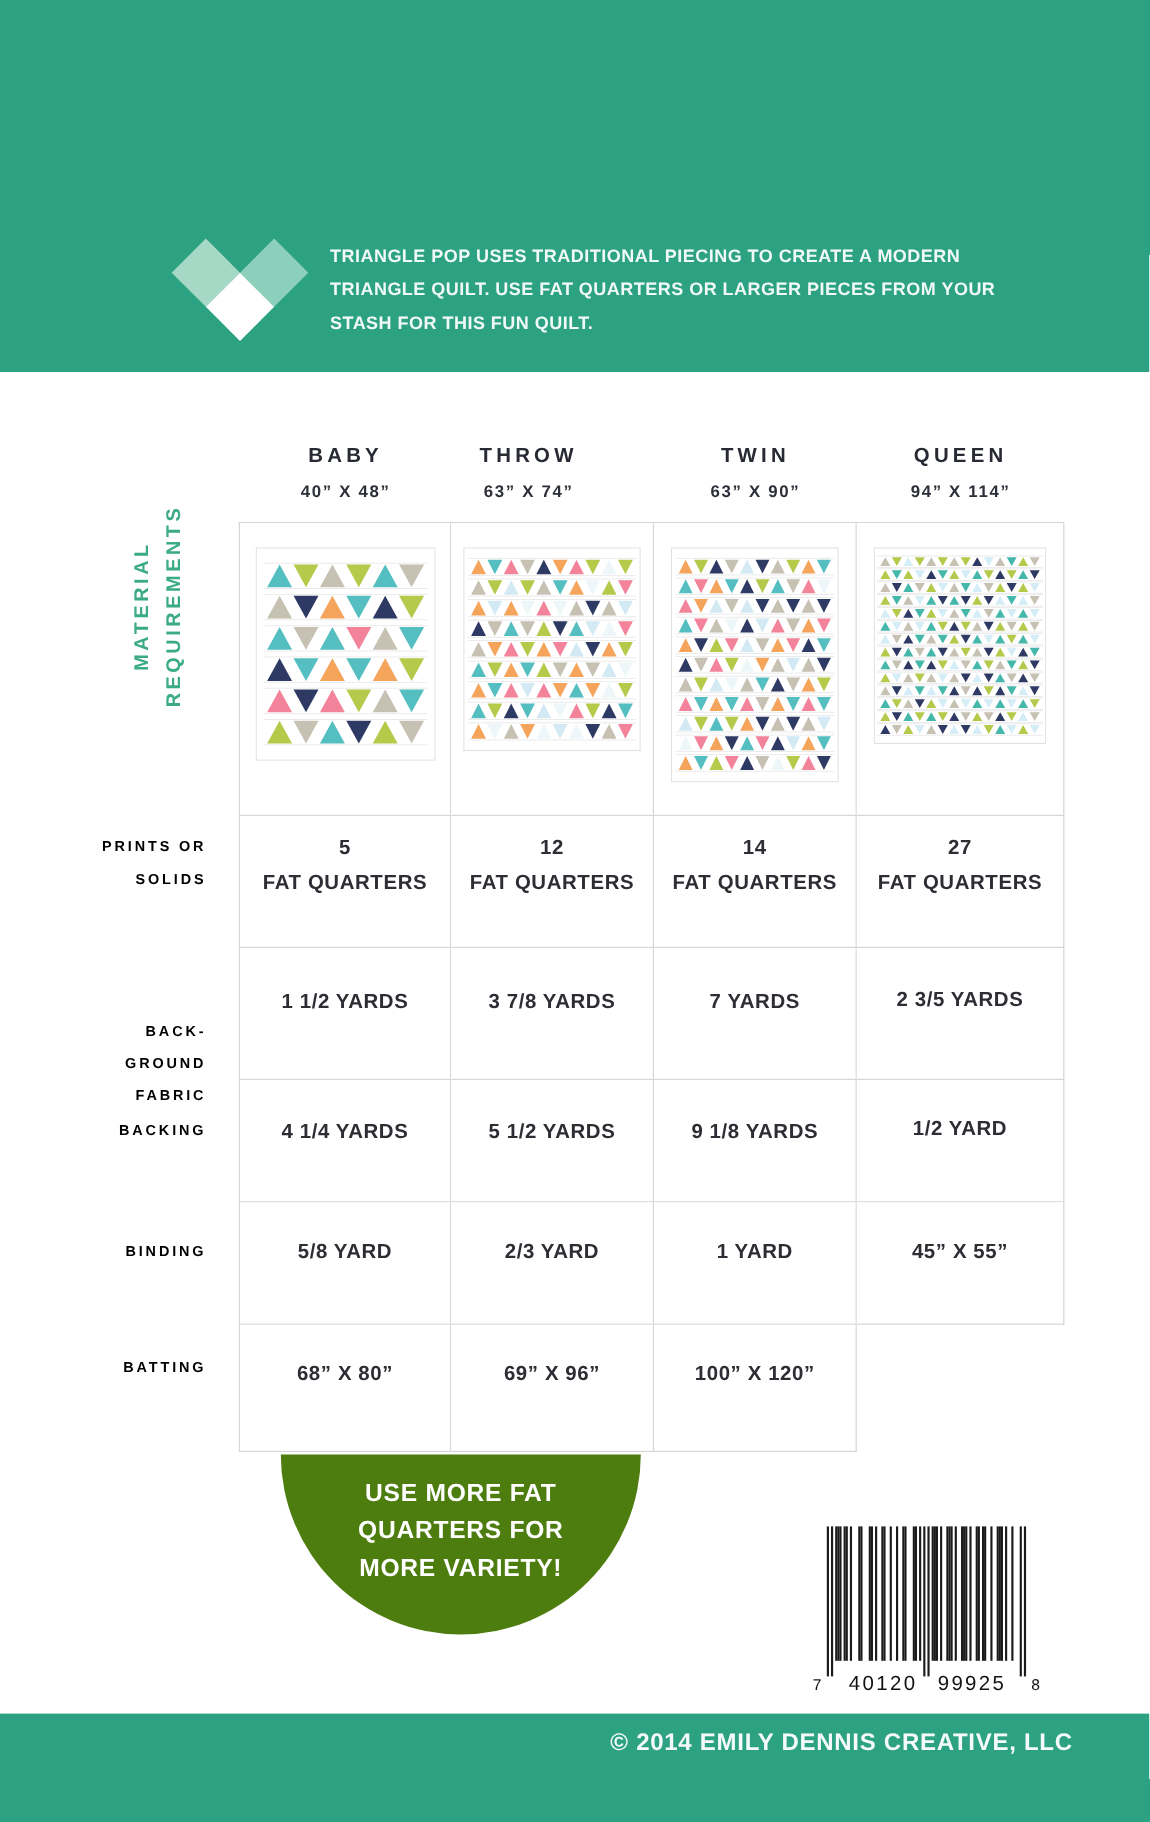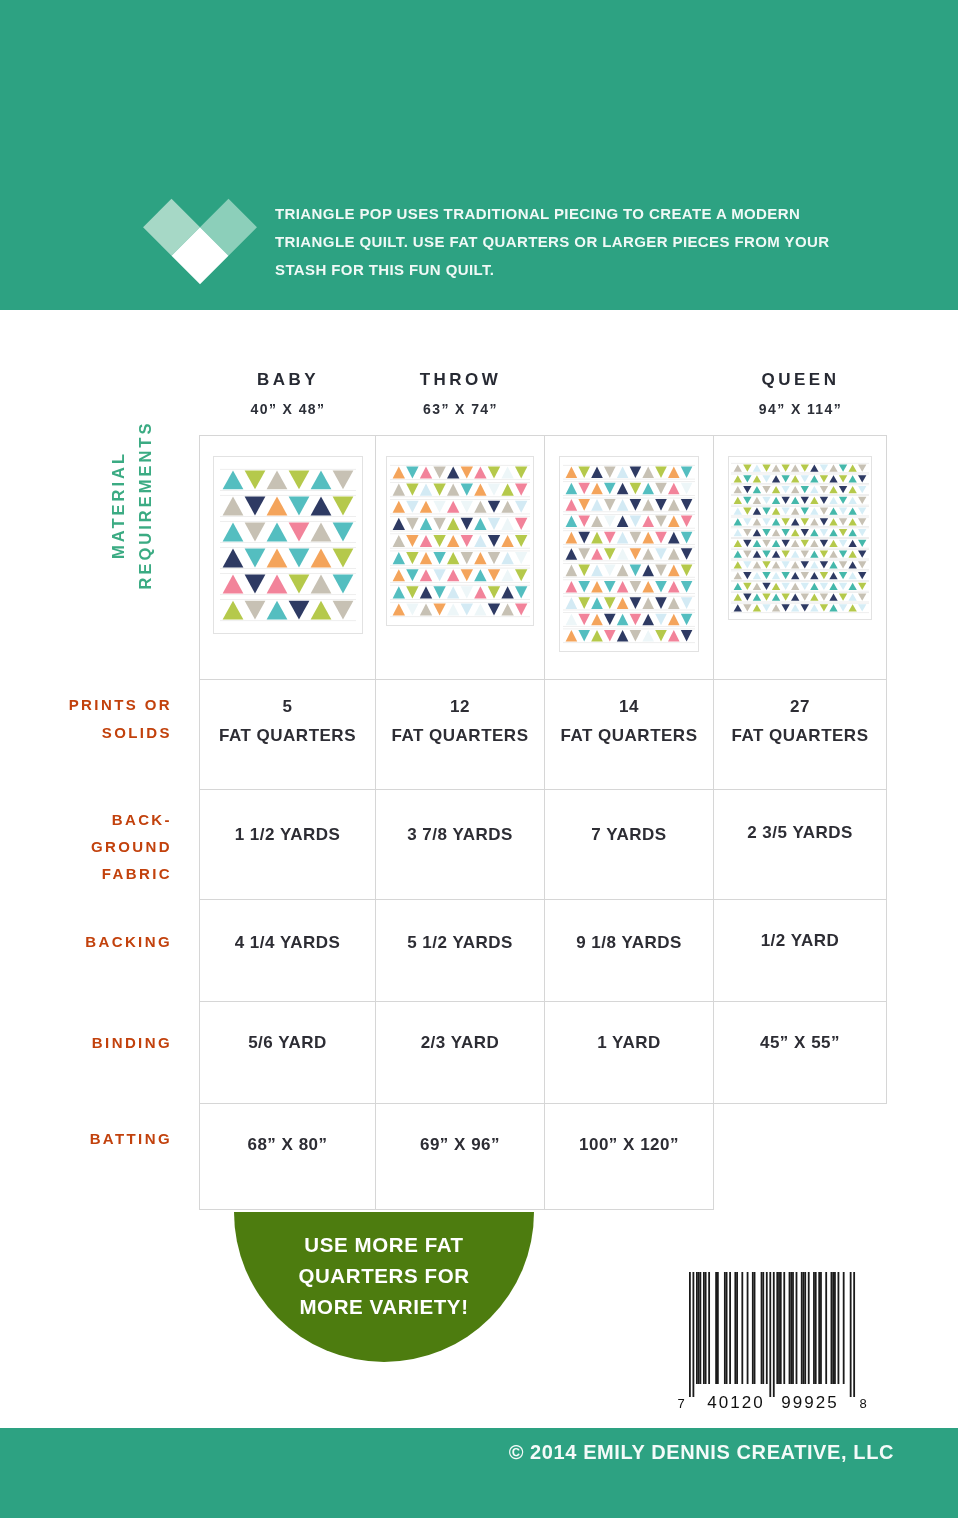--- a/index.html
+++ b/index.html
@@ -46,25 +46,25 @@
   .cell-quilt{padding-top:20px;}
   .cell-val{
     font-size:17px;font-weight:bold;letter-spacing:0.5px;color:#2d2d34;
     line-height:29px;white-space:pre-line;
   }
   .r1{padding-top:12px;} .r2{padding-top:30px;} .r3{padding-top:28px;}
   .r4{padding-top:26px;} .r5{padding-top:26px;}
   
   .row-label{
     position:absolute;left:20px;width:152px;text-align:right;
-    font-size:15px;font-weight:bold;letter-spacing:2.4px;color:#c2410c;
+    font-size:12px;font-weight:bold;letter-spacing:2.4px;color:#000000;
     white-space:pre-line;
   }
   .rl-multi{line-height:28px;}
-  .rl-triple{line-height:27px;}
+  .rl-triple{line-height:27px;margin-top:40px;}
   .rl-single{line-height:20px;}
   
   .badge{
     position:absolute;left:234px;top:1212px;width:300px;height:150px;
     border-radius:0 0 150px 150px;
     display:block;text-align:center;
   }
   .badge-text{
     padding-top:17px;color:#ffffff;font-size:20.5px;font-weight:bold;
     letter-spacing:0.6px;line-height:31px;white-space:pre-line;
@@ -91,23 +91,27 @@
     </svg>
     <div class="header-desc">TRIANGLE POP USES TRADITIONAL PIECING TO CREATE A MODERN
 TRIANGLE QUILT.  USE FAT QUARTERS OR LARGER PIECES FROM YOUR
 STASH FOR THIS FUN QUILT.</div>
   </div>
 
   <div class="col-head" style="left:200px;width:176px;">
     <span class="col-name">BABY</span>
     <span class="col-size">40” X 48”</span>
   </div>
-  <div class="col-head" style="left:376px;width:169px;">
+  <div class="col-head" style="left:356px;width:169px;">
     <span class="col-name">THROW</span>
     <span class="col-size">63” X 74”</span>
+  </div>
+  <div class="col-head" style="left:545px;width:169px;">
+    <span class="col-name">TWIN</span>
+    <span class="col-size">63” X 90”</span>
   </div>
   <div class="col-head" style="left:714px;width:173px;">
     <span class="col-name">QUEEN</span>
     <span class="col-size">94” X 114”</span>
   </div>
 
   <div class="section-label" style="color: rgb(59, 171, 131);">MATERIAL
 REQUIREMENTS</div>
 
   <div class="row-label rl-multi" style="top:691px;">PRINTS OR
@@ -666,21 +670,21 @@
     <div class="cell cell-val r2">1 1/2 YARDS</div>
     <div class="cell cell-val r2">3 7/8 YARDS</div>
     <div class="cell cell-val r2">7 YARDS</div>
 
     <div class="cell cell-val r3">2 3/5 YARDS</div>
     <div class="cell cell-val r3">4 1/4 YARDS</div>
     <div class="cell cell-val r3">5 1/2 YARDS</div>
     <div class="cell cell-val r3">9 1/8 YARDS</div>
 
     <div class="cell cell-val r4">1/2 YARD</div>
-    <div class="cell cell-val r4">5/6 YARD</div>
+    <div class="cell cell-val r4">5/8 YARD</div>
     <div class="cell cell-val r4">2/3 YARD</div>
     <div class="cell cell-val r4">1 YARD</div>
 
     <div class="cell cell-val r5">45” X 55”</div>
     <div class="cell cell-val r5">68” X 80”</div>
     <div class="cell cell-val r5">69” X 96”</div>
     <div class="cell cell-val r5">100” X 120”</div>
   </div>
 
   <div class="badge" style="background: #4d7c0f;">

